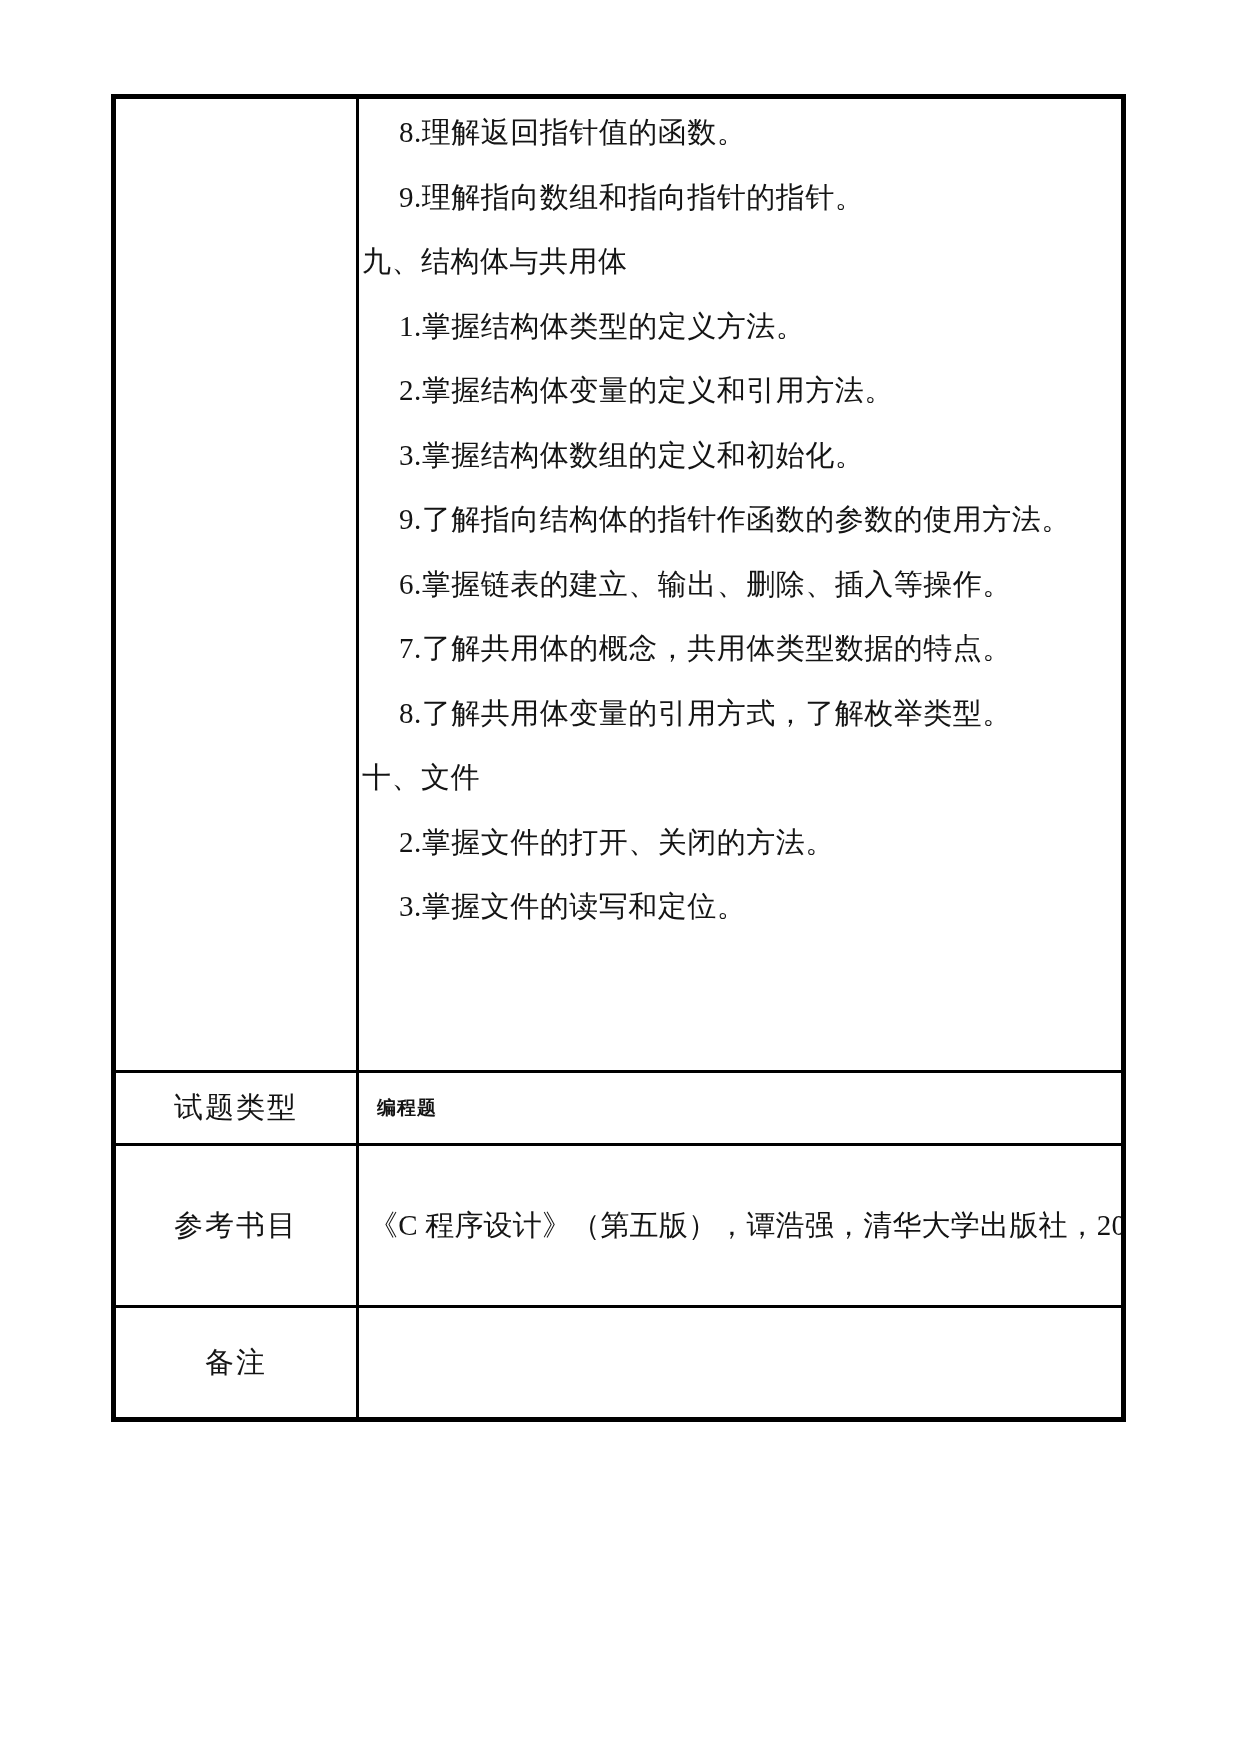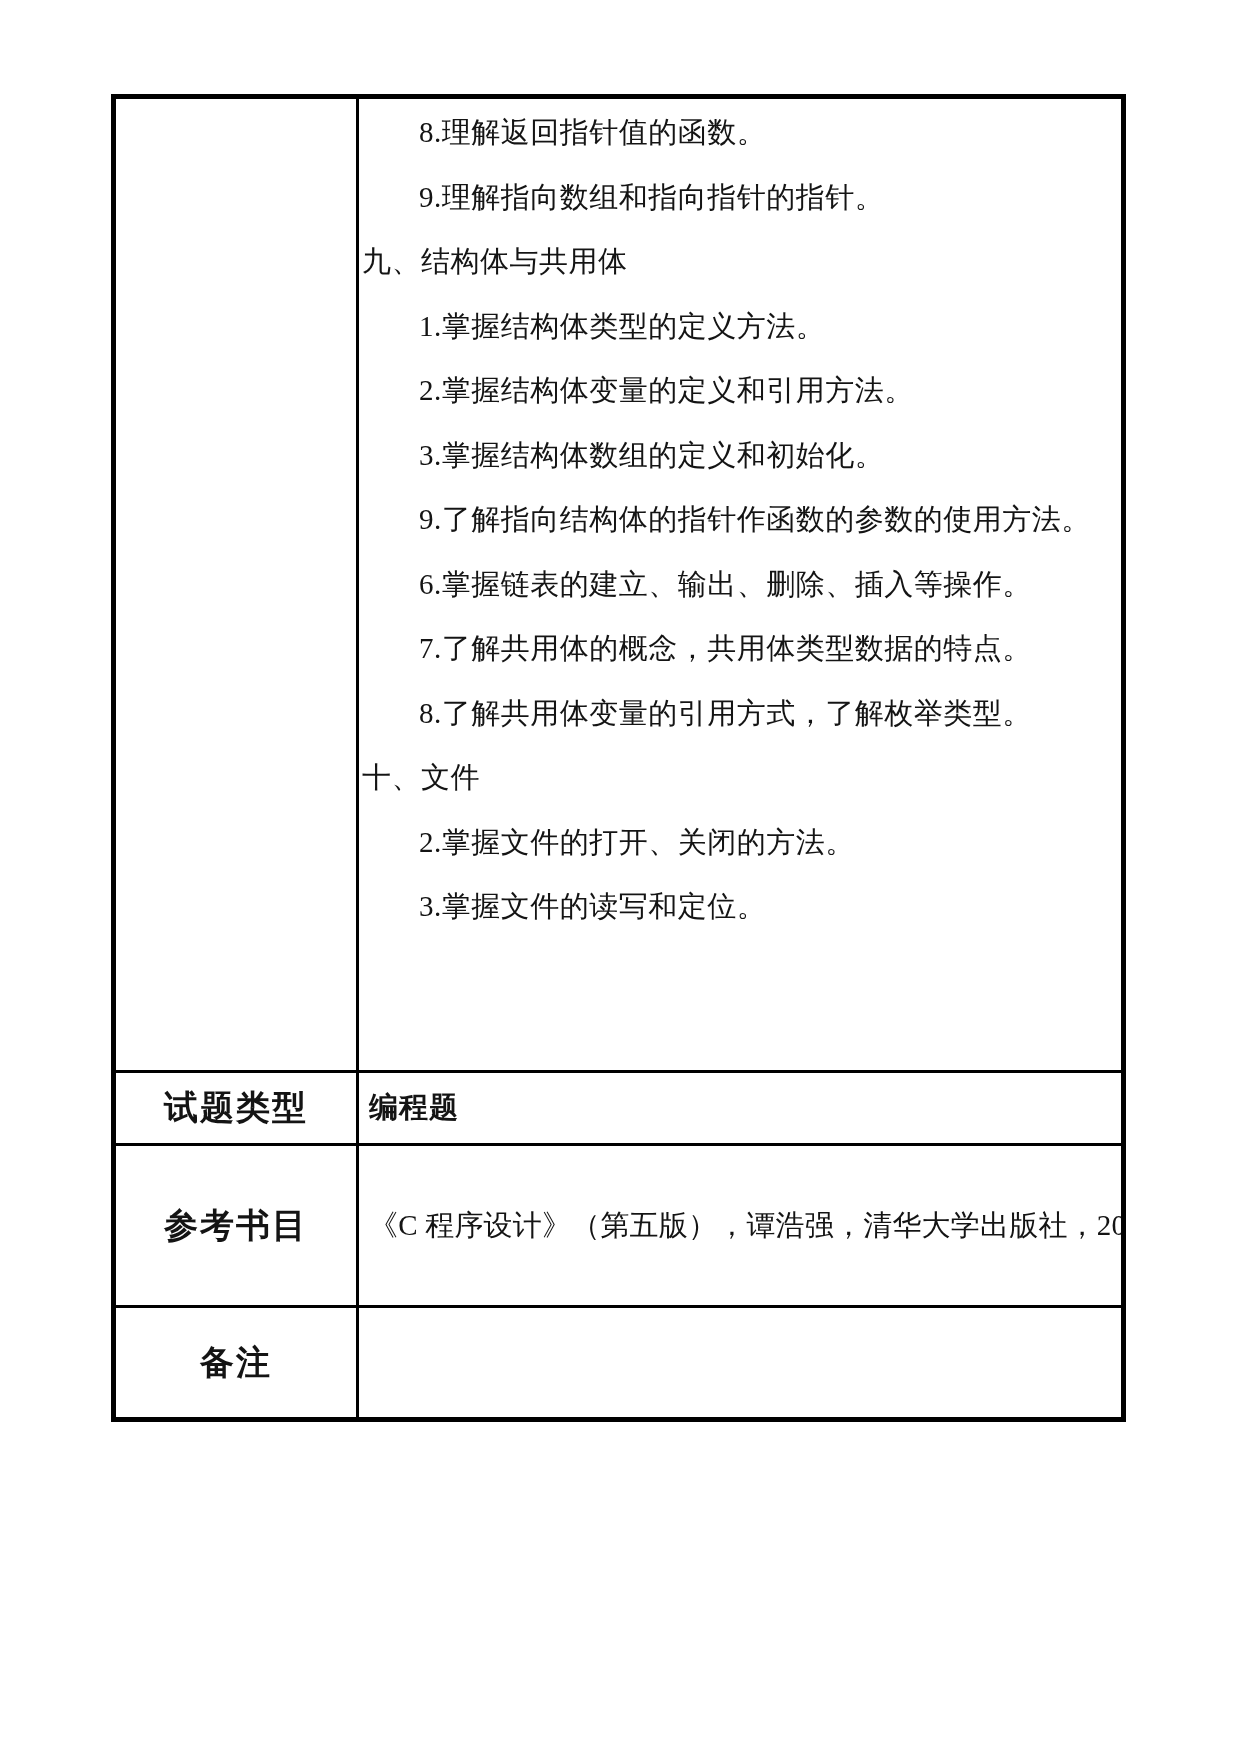--- a/index.html
+++ b/index.html
@@ -49,45 +49,45 @@
     display: flex;
     align-items: center;
     justify-content: center;
   }
   .cell-value {
     flex: 1;
     box-sizing: border-box;
     overflow: hidden;
   }
   .label-text {
-    font-weight: bold;
-    font-size: 34px;
+    font-weight: normal;
+    font-size: 29px;
     letter-spacing: 2px;
     white-space: nowrap;
   }
   
   .syllabus-cell {
     padding-top: 2px;
   }
   .syllabus-line {
     height: 64.5px;
     display: flex;
     align-items: center;
     font-size: 29px;
     letter-spacing: 0.5px;
     white-space: nowrap;
   }
-  .syllabus-line.item    { padding-left: 60px; }
+  .syllabus-line.item    { padding-left: 28px; margin-left: 12px; }
   .syllabus-line.section { padding-left: 3px; }
   
   .qtype-cell {
     display: flex;
     align-items: center;
-    padding-left: 10px;
-    font-size: 29px;
+    padding-left: 18px;
+    font-size: 19px;
     font-weight: 600;
     letter-spacing: 1px;
   }
   
   .refs-cell {
     display: flex;
     flex-direction: column;
     justify-content: center;
     padding-left: 10px;
   }

